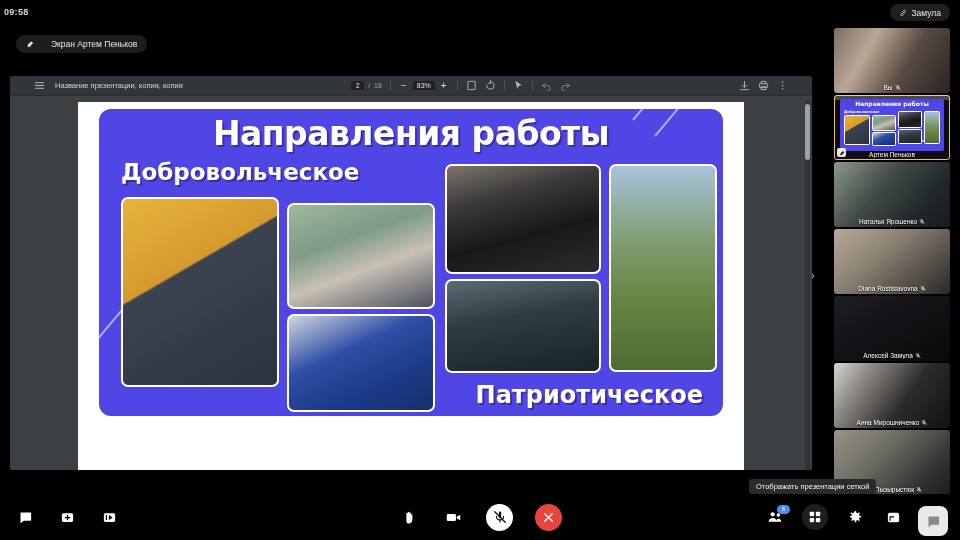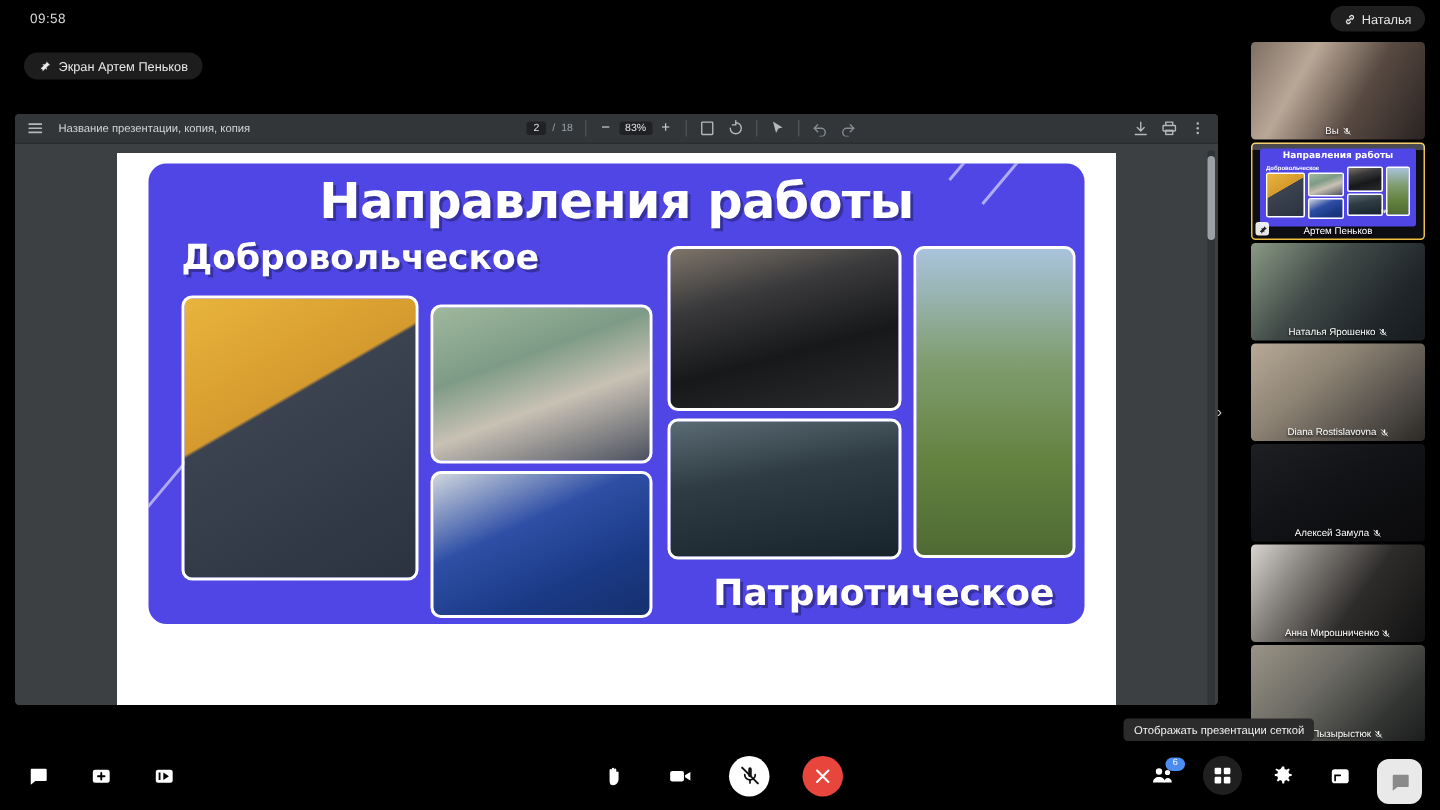--- a/index.html
+++ b/index.html
@@ -7,57 +7,57 @@
   body {
     background:#000;
     font-family:"Liberation Sans", sans-serif;
     color:#fff;
     position:relative;
   }
 
   
   #topbar { position:absolute; left:0; top:0; width:960px; height:26px; background:#000; }
   #clock {
-    position:absolute; left:20px; top:7px;
-    font-size:9px; color:#d8d8d8; letter-spacing:.3px;
+    position:absolute; left:4px; top:7px;
+    font-size:9px; color:#d8d8d8; letter-spacing:.3px;font-weight:bold;
   }
   #link-btn {
     position:absolute; right:10px; top:4px;
     height:17px; padding:0 9px;
     background:#1f1f1f; border-radius:9px;
     display:flex; align-items:center; gap:4px;
     font-size:8.5px; color:#e6e6e6;
     cursor:pointer;
   }
 
   
   #pin-chip {
     position:absolute; left:16px; top:35px;
     height:18px; padding:0 10px;
     background:#1d1d1d; border-radius:9px;
-    display:flex; align-items:center; gap:5px;
+    display:flex; align-items:center; gap:17px;
     font-size:8.5px; color:#e8e8e8;
     z-index:6;
   }
 
   
   #stage {
     position:absolute; left:0; top:26px; width:822px; height:468px;
     background:#000;
   }
   #share-frame {
     position:absolute; left:10px; top:50px; width:802px; height:394px;
     background:#3c4043; border-radius:3px; overflow:hidden;
     display:flex; flex-direction:column;
   }
 
   
   #viewer-toolbar {
     height:20px; background:#323639; flex:0 0 20px;
-    display:flex; align-items:center; padding:0 8px; gap:8px;
+    display:flex; align-items:center; padding:0 24px; gap:8px;
     border-bottom:1px solid #2a2d2f;
   }
   .vt-icon { width:11px; height:11px; opacity:.82; display:block; cursor:pointer; }
   #doc-title {
     font-size:7.5px; color:#d4d4d4; white-space:nowrap; overflow:hidden;
     max-width:230px; margin-left:2px;
   }
   .vt-spacer { flex:1; }
   .vt-group { display:flex; align-items:center; gap:4px; }
   .vt-box {
@@ -230,21 +230,21 @@
 </style>
 </head>
 <body>
 
 <div id="topbar">
   <div id="clock">09:58</div>
   <div id="link-btn">
     <svg width="8" height="8" viewBox="0 0 24 24" fill="none" stroke="#e6e6e6" stroke-width="2.4" stroke-linecap="round">
       <path d="M9.5 14.5l5-5M8 12l-2 2a3.5 3.5 0 005 5l2-2M16 12l2-2a3.5 3.5 0 10-5-5l-2 2"></path>
     </svg>
-    <span>Наталья</span>
+    <span>Замула</span>
   </div>
 </div>
 
 <div id="pin-chip">
   <svg width="8" height="8" viewBox="0 0 24 24" fill="#e8e8e8">
     <path d="M14 2l8 8-3 1-4 4 1 5-3-3-6 6 .5-3.5L3.5 17l6-6-3-3 5 1 4-4z"></path>
   </svg>
   <span>Экран Артем Пеньков</span>
 </div>
 

